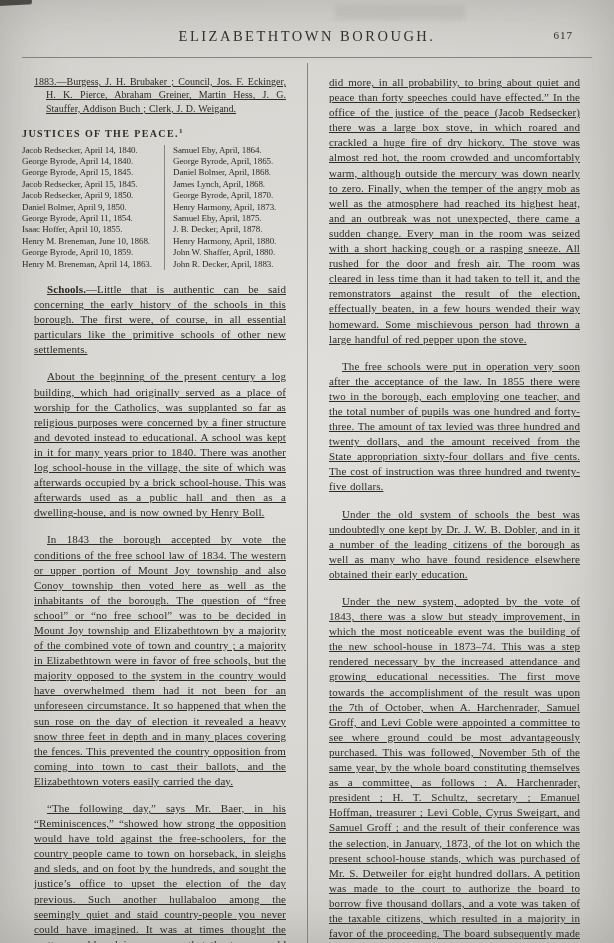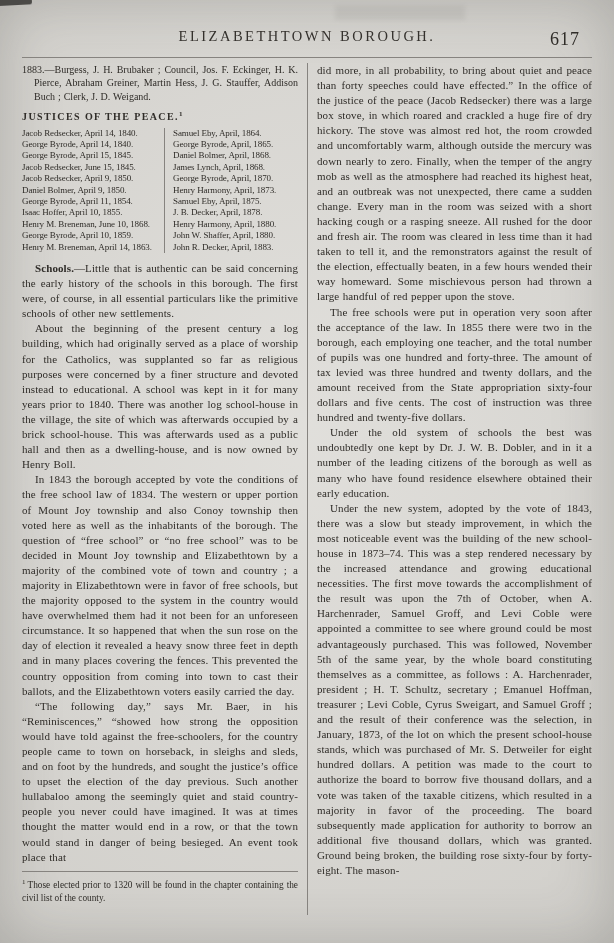--- a/index.html
+++ b/index.html
@@ -34,34 +34,34 @@
     background: #8e8c88; opacity: .16; filter: blur(2px);
   }
 
   .page-header { position: relative; height: 22px; }
   .running-title {
     text-align: center;
     font-size: 14.5px; letter-spacing: 2.5px;
     color: #34312d;
   }
   .page-number {
-    position: absolute; right: 12px; top: 1px;
-    font-size: 18px; letter-spacing: 1px;
+    position: absolute; right: 19px; top: 1px;
+    font-size: 11px; letter-spacing: 1px;
   }
   .header-rule {
     border-top: 1px solid var(--rule, #86837f);
     margin: 7px 0 5px 0;
   }
 
   .columns { display: flex; min-height: 852px; }
   .col { box-sizing: border-box; width: 50%; }
   .col-left  { padding-right: 9px; }
   .col-right { border-left: 1px solid var(--rule, #86837f); padding-left: 9px; }
 
-  p { margin: 0; }
+  p { margin: 12px; text-decoration: underline; }
   .body {
     font-size: 11px; line-height: 15.1px;
     text-align: justify;
     letter-spacing: .1px; word-spacing: .6px;
   }
   .indent { text-indent: 13px; }
   .lead { font-weight: bold; }
 
   .officers {
     font-size: 10px; line-height: 13.4px;
@@ -111,21 +111,21 @@
     <div class="col col-left">
       <p class="officers">1883.—Burgess, J. H. Brubaker ; Council, Jos. F. Eckinger, H. K. Pierce, Abraham Greiner, Martin Hess, J. G. Stauffer, Addison Buch ; Clerk, J. D. Weigand.</p>
 
       <h3 class="justices-heading"><span>JUSTICES OF THE PEACE.</span><sup>1</sup></h3>
 
       <div class="justices-table">
         <div class="jt-col jt-left">
           <div class="jt-row">Jacob Redsecker, April 14, 1840.</div>
           <div class="jt-row">George Byrode, April 14, 1840.</div>
           <div class="jt-row">George Byrode, April 15, 1845.</div>
-          <div class="jt-row">Jacob Redsecker, June 15, 1845.</div>
+          <div class="jt-row">Jacob Redsecker, April 15, 1845.</div>
           <div class="jt-row">Jacob Redsecker, April 9, 1850.</div>
           <div class="jt-row">Daniel Bolmer, April 9, 1850.</div>
           <div class="jt-row">George Byrode, April 11, 1854.</div>
           <div class="jt-row">Isaac Hoffer, April 10, 1855.</div>
           <div class="jt-row">Henry M. Breneman, June 10, 1868.</div>
           <div class="jt-row">George Byrode, April 10, 1859.</div>
           <div class="jt-row">Henry M. Breneman, April 14, 1863.</div>
         </div>
         <div class="jt-col jt-right">
           <div class="jt-row">Samuel Eby, April, 1864.</div>

